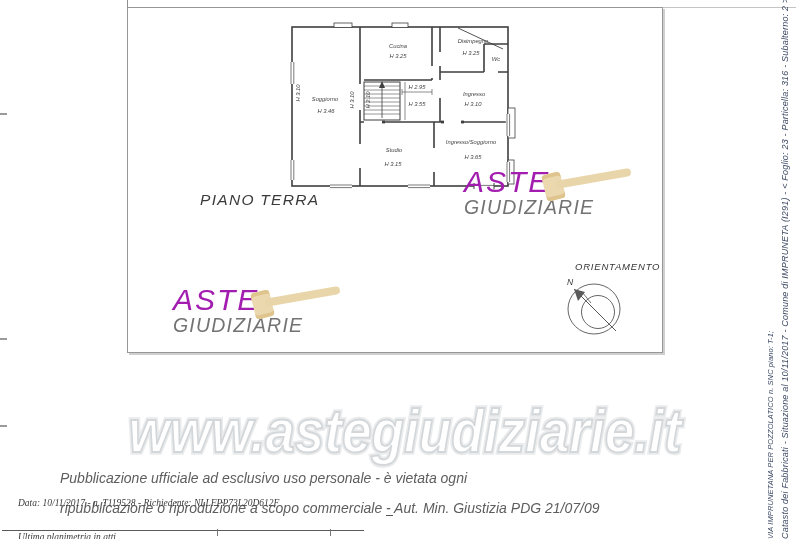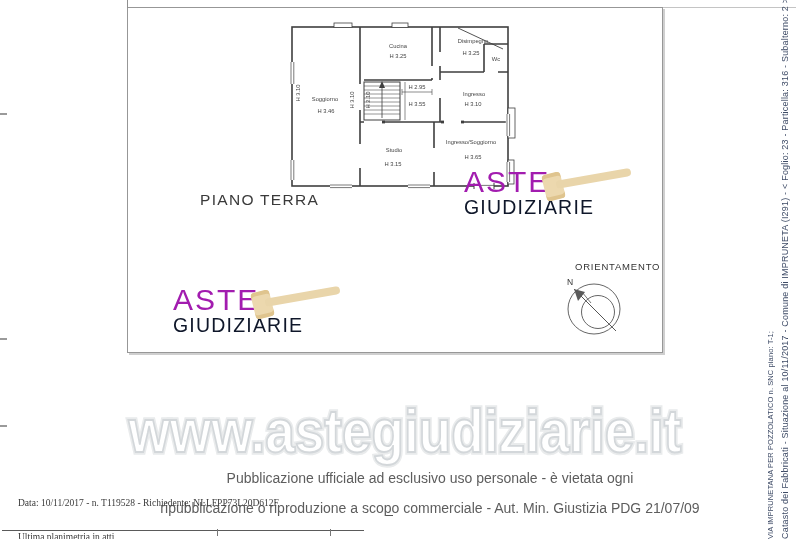--- a/index.html
+++ b/index.html
@@ -1,56 +1,56 @@
 <!DOCTYPE html>
 <html><head>
 <meta charset="utf-8">
 <style>
   * { margin:0; padding:0; box-sizing:border-box; }
   html,body { width:800px; height:539px; background:#ffffff; overflow:hidden;
               font-family:"Liberation Sans", sans-serif; }
-  .page { position:relative; width:800px; height:397px; background:#fff; }
+  .page { position:relative; width:800px; height:397px; background:#fff;font-style:italic; }
 
   
   .frame { position:absolute; left:127px; top:7px; width:536px; height:346px;
            border:1px solid #979797; box-shadow:2px 2px 0 rgba(160,160,160,.5); }
   .frame-left-ext { position:absolute; left:127px; top:0; width:1px; height:8px; background:#8f8f8f; }
   .frame-top-ext  { position:absolute; left:663px; top:7px; width:133px; height:1px; background:#c4c4c4; }
   .scan-tick { position:absolute; left:0; width:7px; height:2px; background:#9a9a9a; }
 
   
   .plan { position:absolute; left:288px; top:22px; }
   .plan text { font-family:"Liberation Sans", sans-serif; }
 
   .piano-terra { position:absolute; left:200px; top:191px; font-size:15.5px;
                  letter-spacing:1.3px; color:#3a3a3a; }
 
   
   .brand { position:absolute; width:200px; height:60px; }
   .brand-aste { font-size:30px; line-height:28px; letter-spacing:2px; color:#a21caf; }
-  .brand-giud { font-size:19.5px; line-height:20px; letter-spacing:1.2px; color:#0f172a; margin-top:1px; }
+  .brand-giud { font-size:19.5px; line-height:20px; letter-spacing:1.2px; color:#737373; margin-top:1px; }
   .gavel { position:absolute; left:0; top:0; width:180px; height:40px; }
   .gavel-head { position:absolute; left:80px; top:5px; width:19px; height:27px;
                 background:#ecd8ae; border-radius:4px; transform:rotate(-14deg);
                 box-shadow:inset 0 4px 0 #dfc48e, inset 0 -4px 0 #dfc48e; }
   .gavel-handle { position:absolute; left:92px; top:13px; width:76px; height:7.5px;
                   background:#e9d5aa; border-radius:4px;
                   transform:rotate(-10deg); transform-origin:0 50%; }
 
   
   .orient-label { position:absolute; left:575px; top:261px; font-size:9.5px;
                   letter-spacing:.8px; color:#333; }
   .orient-n { position:absolute; left:567px; top:277px; font-size:8.5px; color:#333; }
   .compass { position:absolute; left:558px; top:276px; }
 
   
   .url-wm { position:absolute; left:118px; top:394px; }
 
   
-  .notice { position:absolute; left:60px; width:740px; text-align:center;
+  .notice { position:absolute; left:60px; width:740px; text-align:left;
             font-size:14px; color:#5d5d5d; }
   .notice1 { top:470px; } .notice2 { top:500px; }
 
   .meta { position:absolute; left:3px; font-family:"Liberation Serif", serif;
           font-size:9.5px; color:#3a3a3a; white-space:nowrap;margin-left:15px; }
   .meta1 { top:498px; } .meta2 { top:511px; } .meta3 { top:532px; }
   .strike-line { position:absolute; left:2px; top:530px; width:362px; height:1px; background:#5a5a5a; }
   .strike-tick { position:absolute; top:529px; width:1px; height:7px; background:#777; }
   .meta-dash { position:absolute; left:386px; top:515px; width:7px; height:1px; background:#555; }
 

